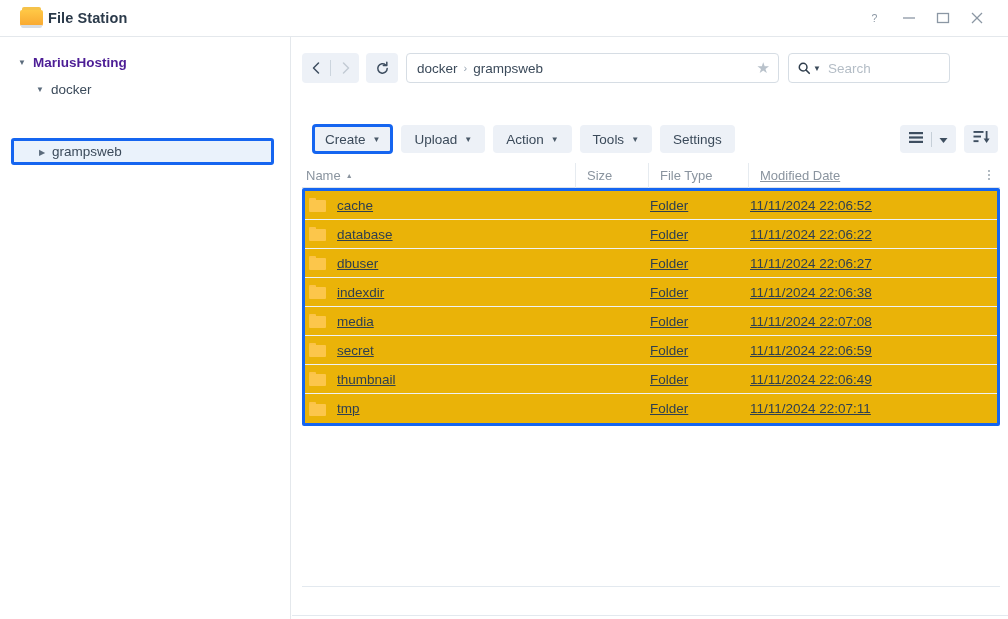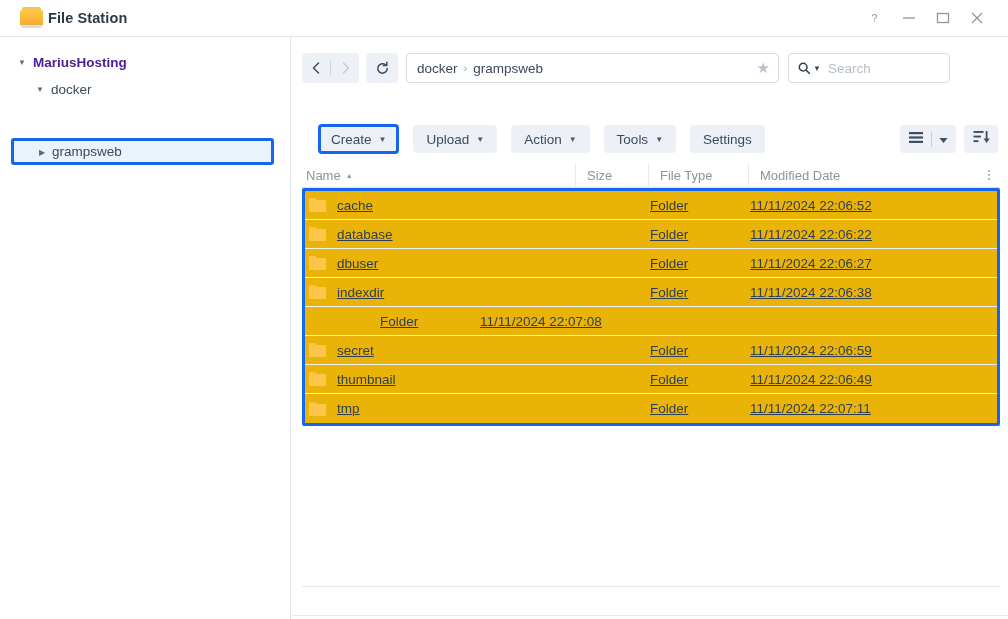--- a/index.html
+++ b/index.html
@@ -136,21 +136,21 @@
     font-size: 13.5px;
   }
   .search-ico { color:#2f3d4c; font-weight:bold; display:flex; align-items:center; }
   .search-caret { color:#3b4a5a; font-size: 8px; margin-left:2px; margin-right: 7px; }
   .search-ph { color:#b4bdc6; font-size:13.5px; }
 
   
   .toolbar {
     position: absolute; left: 0; top: 86px;
     width: 716px; height: 32px;
-    display:flex; align-items:center; padding-left: 26px; gap: 6px;
+    display:flex; align-items:center; padding-left: 20px;
   }
   .tbtn {
     height: 28px; background:#edf1f7; border-radius:4px;
     display:flex; align-items:center; justify-content:center;
     padding: 0 13px; margin-right: 8px;
     font-size: 13.5px; color:#3b4a5a; white-space: nowrap;
   }
   .tbtn .dd { margin-left: 7px; font-size: 8px; color:#4a5968; }
   .tbtn.primary {
     border: 3px solid #1565f0; border-radius: 4px;
@@ -177,21 +177,21 @@
   }
   .thead {
     display:flex; align-items:center; height: 25px;
     border-bottom: 1px solid #dde3e9;
     font-size: 13px; color:#8a949f;
   }
   .th { display:flex; align-items:center; height:25px; }
   .th.name { width: 273px; padding-left: 4px; }
   .th.size { width: 73px; border-left:1px solid #e6ebf0; padding-left: 11px; }
   .th.type { width: 100px; border-left:1px solid #e6ebf0; padding-left: 11px; }
-  .th.date { flex:1; border-left:1px solid #e6ebf0; padding-left: 11px; }
+  .th.date { flex:1; border-left:1px solid #e6ebf0; padding-left: 11px; text-decoration: underline; }
   .th.menu { width: 22px; display:flex; align-items:center; justify-content:center; }
   .sort-asc { margin-left: 5px; font-size: 7px; color:#8a949f; }
   .kebab { display:flex; flex-direction:column; gap:2px; }
   .kebab i { width:2px; height:2px; background:#9aa4ae; border-radius:50%; display:block;}
 
   .tbody {
     position: relative;
     border: 3px solid #1565f0;
     border-top: 3px solid #1565f0;
     border-radius: 2px;
@@ -441,20 +441,27 @@
               <span class="tab"></span>
               <span class="bd"></span>
             </span>
           <span>indexdir</span>
         </div>
         <div class="c-size"></div>
         <div class="c-type">Folder</div>
         <div class="c-date">11/11/2024 22:06:38</div>
       </div>
       <div class="row">
+        <div class="c-name">
+          <span class="folder-ico">
+              <span class="tab"></span>
+              <span class="bd"></span>
+            </span>
+          <span>media</span>
+        </div>
         <div class="c-size"></div>
         <div class="c-type">Folder</div>
         <div class="c-date">11/11/2024 22:07:08</div>
       </div>
       <div class="row">
         <div class="c-name">
           <span class="folder-ico">
               <span class="tab"></span>
               <span class="bd"></span>
             </span>

